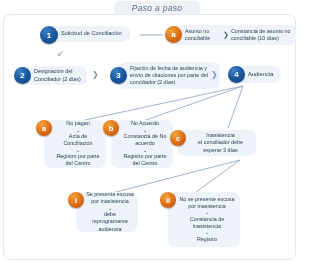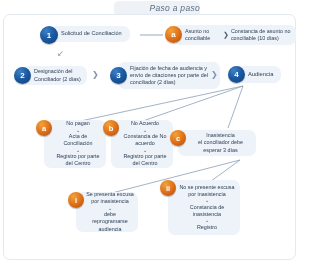--- a/index.html
+++ b/index.html
@@ -9,21 +9,21 @@
     font-family:"Liberation Sans", sans-serif;
     overflow:hidden;
   }
   #stage{position:relative;width:300px;height:265px;}
 
   
   .title-tab{
     position:absolute;left:114px;top:1px;width:86px;height:14px;
     background:#eef2f7;
     border-radius:5px 5px 0 0;
-    display:flex;align-items:center;justify-content:flex-end;
+    display:flex;align-items:center;justify-content:center;
   }
   .title-tab span{
     font-style:italic;font-size:8.5px;color:#5b6b80;letter-spacing:.3px;
   }
 
   
   .frame{
     position:absolute;left:3px;top:14px;width:293px;height:246px;
     background:#ffffff;
     border:1px solid #e3e9f0;
@@ -115,21 +115,21 @@
 
   #nc{left:170px;top:130px;}
   #nc .circ{left:0;top:0;width:16px;height:16px;font-size:7.5px;}
   #nc .pill{margin-left:8px;width:78px;height:26px;padding:3px 4px 3px 11px;}
 
   
   #ni{left:68px;top:192px;}
   #ni .circ{left:0;top:0;width:16px;height:16px;font-size:7.5px;}
   #ni .pill{margin-left:8px;width:62px;height:40px;padding:4px 4px 4px 10px;}
 
-  #nii{left:160px;top:180px;}
+  #nii{left:160px;top:192px;}
   #nii .circ{left:0;top:0;width:16px;height:16px;font-size:7.5px;}
   #nii .pill{margin-left:8px;width:72px;height:55px;padding:4px 4px 4px 10px;}
 </style>
 </head>
 <body>
 
 <div id="stage">
 
   <div class="title-tab">
     <span>Paso a paso</span>

